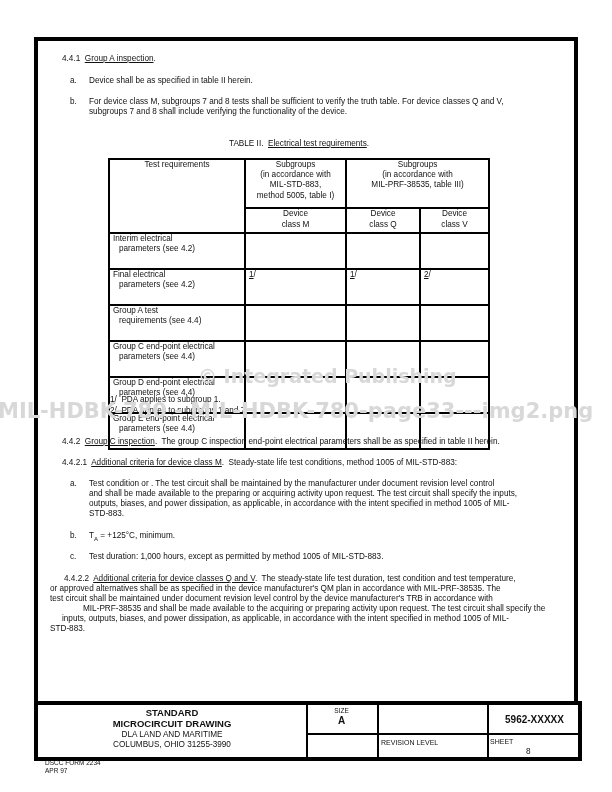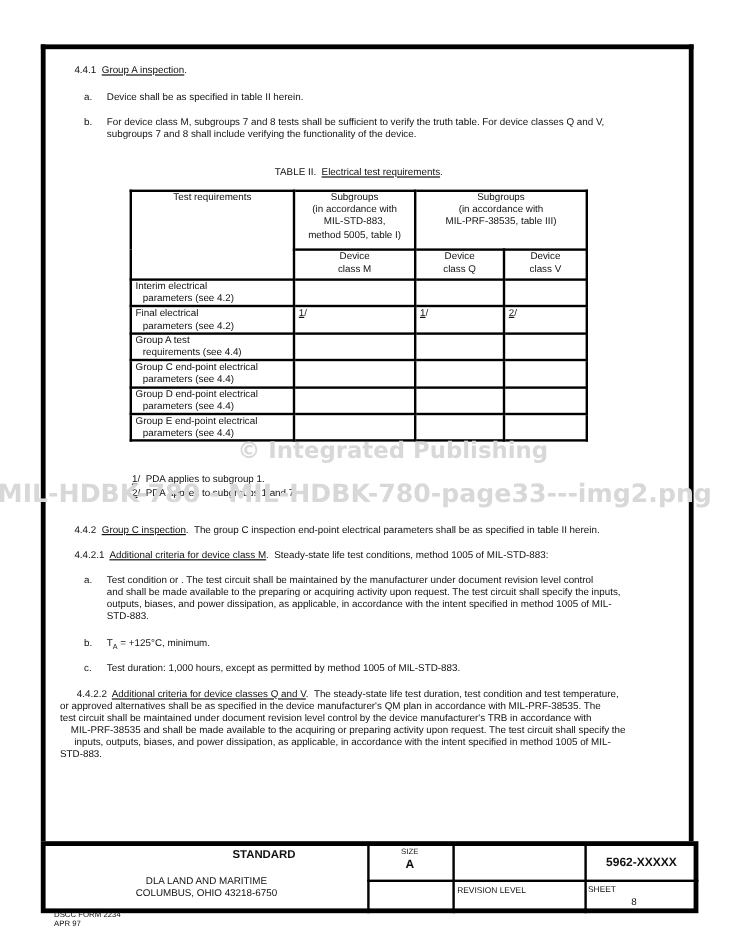--- a/index.html
+++ b/index.html
@@ -7,22 +7,22 @@
          font-family:"Liberation Sans", sans-serif; color:#111; font-size:8.2px; }
   .frame { position:absolute; left:34px; top:37px; width:544px; height:664px;
            border:4px solid #000; border-bottom:none; box-sizing:border-box; }
   .txt { position:absolute; line-height:10.5px; white-space:nowrap; }
   .u { text-decoration:underline; }
   
   table.et { position:absolute; left:108px; top:158px; border-collapse:collapse;
              font-size:8.2px; line-height:10.2px; }
   table.et td { border:2px solid #000; padding:0 3px; vertical-align:top; }
   .c1 { width:128px; } .c2 { width:93px; } .c3 { width:66px; } .c4 { width:61px; }
-  .ctr { text-align:center;padding-left:48px; }
-  .rowh { height:22px; }
+  .ctr { text-align:center; }
+  .rowh { height:36px; }
   .mark { font-weight:normal; }
   .mark span { text-decoration:underline; }
   .ind { padding-left:6px; display:inline-block; }
   
   .tb { position:absolute; left:34px; top:701px; width:548px; height:60px;
         border:4px solid #000; box-sizing:border-box; }
   .vline { position:absolute; background:#000; width:1.5px; }
   .hline { position:absolute; background:#000; height:1.5px; }
   .bold { font-weight:bold; }
   .wm { position:absolute; color:#d8d8d8; white-space:nowrap; font-family:"DejaVu Sans", sans-serif;font-weight:bold; }
@@ -172,36 +172,37 @@
 <div class="txt" style="left:70px;top:552px;">c.</div>
 <div class="txt" style="left:89px;top:552px;">Test duration:  1,000 hours, except as permitted by method 1005 of MIL-STD-883.</div>
 
 <div class="txt" style="left:64px;top:574px;">
   <span>4.4.2.2</span>&nbsp;
   <span class="u">Additional criteria for device classes Q and V</span>.&nbsp;
   <span>The steady-state life test duration, test condition and test temperature,</span>
 </div>
 <div class="txt" style="left:50px;top:584px;">or approved alternatives shall be as specified in the device manufacturer's QM plan in accordance with MIL-PRF-38535.  The</div>
 <div class="txt" style="left:50px;top:594px;">test circuit shall be maintained under document revision level control by the device manufacturer's TRB in accordance with</div>
-<div class="txt" style="left:42px;top:604px;padding-left:17px;">MIL-PRF-38535 and shall be made available to the acquiring or preparing activity upon request.  The test circuit shall specify the</div>
+<div class="txt" style="left:66px;top:604px;padding-left:17px;">MIL-PRF-38535 and shall be made available to the acquiring or preparing activity upon request.  The test circuit shall specify the</div>
 <div class="txt" style="left:50px;top:614px;padding-left:12px;">inputs, outputs, biases, and power dissipation, as applicable, in accordance with the intent specified in method 1005 of MIL-</div>
 <div class="txt" style="left:50px;top:624px;">STD-883.</div>
 
 <div class="wm" style="left:198px;top:365px;font-size:19px;">© Integrated Publishing</div>
 <div class="wm" style="left:-2px;top:399px;font-size:21px;">MIL-HDBK-780 - MIL-HDBK-780-page33---img2.png</div>
 
 <div class="tb">
   <div class="vline" style="left:268px;top:0;height:56px;"></div>
   <div class="vline" style="left:339px;top:0;height:56px;"></div>
   <div class="vline" style="left:449px;top:0;height:56px;"></div>
   <div class="hline" style="left:268px;top:28px;width:276px;"></div>
 
   <div class="txt bold ctr" style="left:0;width:268px;top:3px;text-align:center;font-size:9.5px;">STANDARD</div>
+  <div class="txt bold" style="left:0;width:268px;top:14px;text-align:center;font-size:9.5px;">MICROCIRCUIT DRAWING</div>
   <div class="txt" style="left:0;width:268px;top:25px;text-align:center;">DLA LAND AND MARITIME</div>
-  <div class="txt" style="left:0;width:268px;top:35px;text-align:center;">COLUMBUS, OHIO 43218-6750</div>
+  <div class="txt" style="left:0;width:268px;top:35px;text-align:center;">COLUMBUS, OHIO 31255-3990</div>
 
   <div class="txt" style="left:268px;width:71px;top:1px;text-align:center;font-size:6.5px;">SIZE</div>
   <div class="txt bold" style="left:268px;width:71px;top:11px;text-align:center;font-size:10px;">A</div>
 
   <div class="txt bold" style="left:449px;width:95px;top:10px;text-align:center;font-size:10px;">5962-XXXXX</div>
 
   <div class="txt" style="left:343px;top:33px;font-size:7px;">REVISION LEVEL</div>
   <div class="txt" style="left:343px;top:43px;"></div>
 
   <div class="txt" style="left:452px;top:32px;font-size:7px;">SHEET</div>

